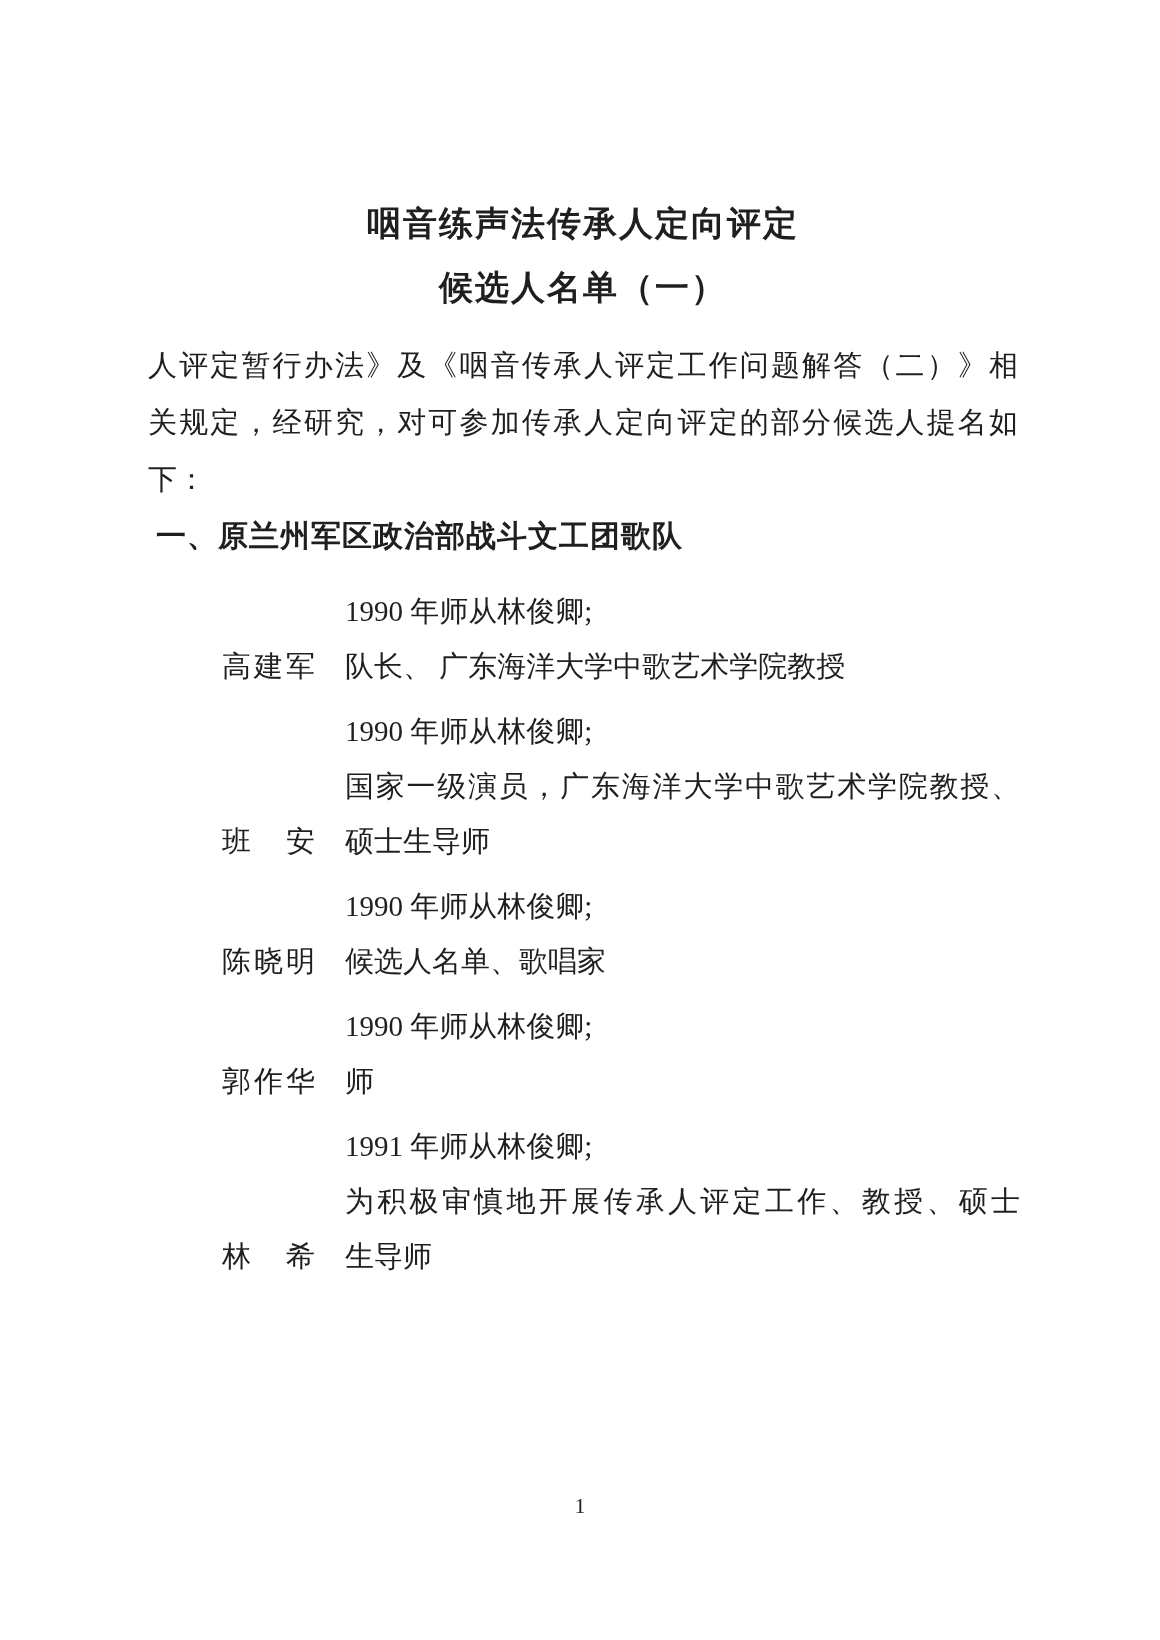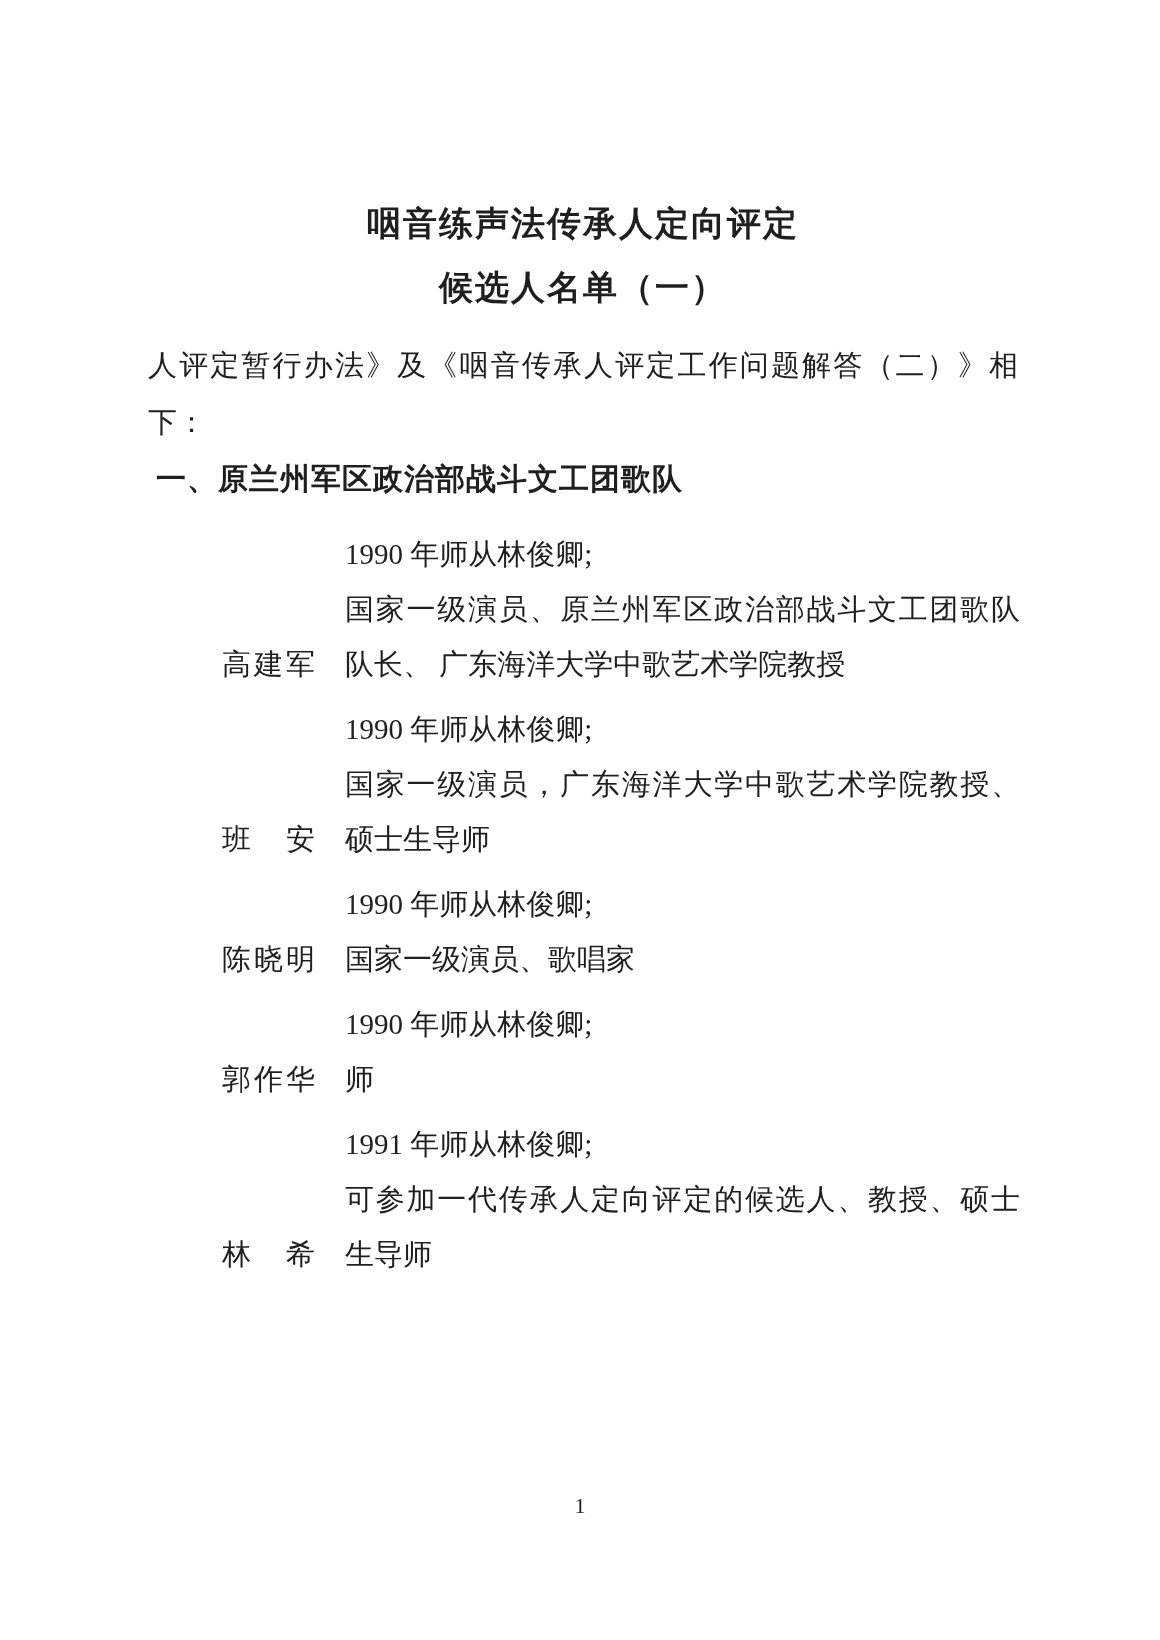--- a/index.html
+++ b/index.html
@@ -72,66 +72,66 @@
 </head>
 <body>
 
 <div class="page">
 
   <h1 class="title-line">咽音练声法传承人定向评定</h1>
   <h1 class="title-line">候选人名单（一）</h1>
 
   <div class="intro">
     <div class="intro-line fill">人评定暂行办法》及《咽音传承人评定工作问题解答（二）》相</div>
+    <div class="intro-line fill">关规定，经研究，对可参加传承人定向评定的部分候选人提名如</div>
     <div class="intro-line">下：</div>
   </div>
 
   <div class="section-heading">一、原兰州军区政治部战斗文工团歌队</div>
 
   <div class="entries">
 
     <div class="entry">
       <div class="entry-name">高建军</div>
       <div class="entry-desc">
         <div class="desc-line">1990 年师从林俊卿;</div>
-        <div class="desc-line fill">国家一级演员、原兰州军区政治部战斗文工团歌队</div>
         <div class="desc-line">队长、 广东海洋大学中歌艺术学院教授</div>
       </div>
     </div>
 
     <div class="entry">
       <div class="entry-name">班 安</div>
       <div class="entry-desc">
         <div class="desc-line">1990 年师从林俊卿;</div>
         <div class="desc-line fill">国家一级演员，广东海洋大学中歌艺术学院教授、</div>
         <div class="desc-line">硕士生导师</div>
       </div>
     </div>
 
     <div class="entry">
       <div class="entry-name">陈晓明</div>
       <div class="entry-desc">
         <div class="desc-line">1990 年师从林俊卿;</div>
-        <div class="desc-line">国家一级演员、歌唱家</div>
+        <div class="desc-line">候选人名单、歌唱家</div>
       </div>
     </div>
 
     <div class="entry">
       <div class="entry-name">郭作华</div>
       <div class="entry-desc">
         <div class="desc-line">1990 年师从林俊卿;</div>
         <div class="desc-line">师</div>
       </div>
     </div>
 
     <div class="entry">
       <div class="entry-name">林 希</div>
       <div class="entry-desc">
         <div class="desc-line">1991 年师从林俊卿;</div>
-        <div class="desc-line fill">可参加一代传承人定向评定的候选人、教授、硕士</div>
+        <div class="desc-line fill">为积极审慎地开展传承人评定工作、教授、硕士</div>
         <div class="desc-line">生导师</div>
       </div>
     </div>
 
   </div>
 
   <div class="page-number">1</div>
 
 </div>
 

